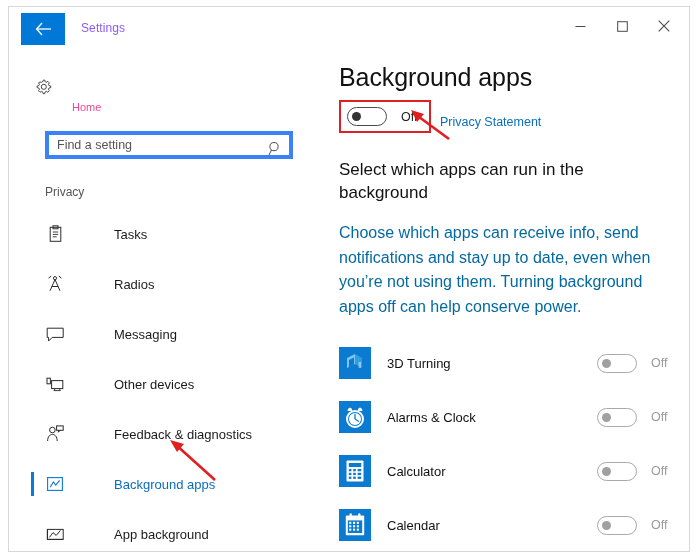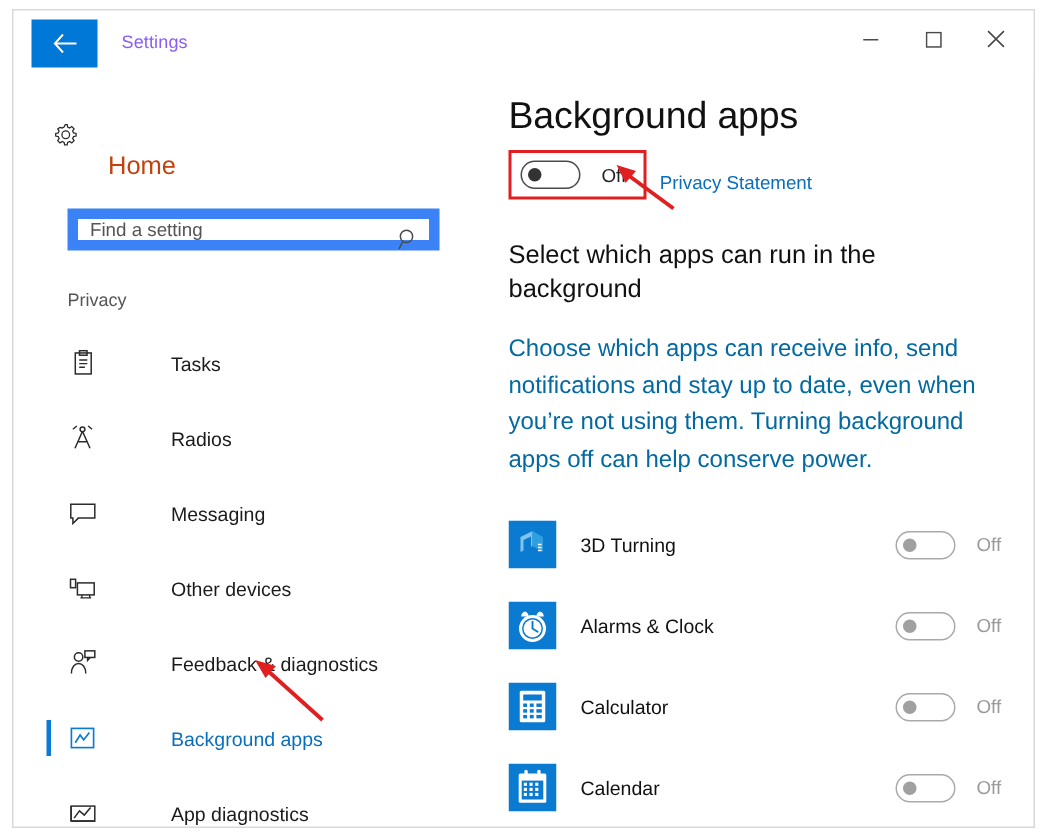--- a/index.html
+++ b/index.html
@@ -91,31 +91,31 @@
   }
 
   
   .home-row {
     display: flex;
     align-items: center;
     margin: 14px 0 0 26px;
     cursor: pointer;
   }
   .home-label {
-    font-size: 17px;
-    color: #c2410c;
+    font-size: 11px;
+    color: #ec4899;
     margin-left: 20px;
     margin-top: 36px;
   }
   .search-box {
     position: relative;
     margin: 18px 0 0 36px;
     width: 248px;
     height: 28px;
-    border: 7px solid #3b82f6;
+    border: 4px solid #3b82f6;
     box-sizing: border-box;
     background: #fff;
     display: flex;
     align-items: flex-start;
   }
   .search-box input {
     border: none;
     outline: none;
     font-family: "Liberation Sans", sans-serif;
     font-size: 12.5px;
@@ -421,21 +421,21 @@
 
         <div class="nav-item">
 
           <span class="ico">
             <svg width="19" height="16" viewBox="0 0 19 16">
               <path d="M1.4 13.4 H17.2 M1.4 13.4 V3.4" stroke="#2b2b2b" stroke-width="1"></path>
               <path d="M3.4 11.4 L7 6.6 L10.2 9.4 L14.4 4.4" fill="none" stroke="#2b2b2b" stroke-width="1"></path>
               <rect x="1.4" y="3.4" width="15.8" height="10" fill="none" stroke="#2b2b2b" stroke-width="1"></rect>
             </svg>
           </span>
-          <span class="nav-label">App diagnostics</span>
+          <span class="nav-label">App background</span>
         </div>
 
       </div>
     </div>
 
     <div class="content">
 
       <h1 class="page-title">Background apps</h1>
 
       <div class="master-toggle-wrap">

